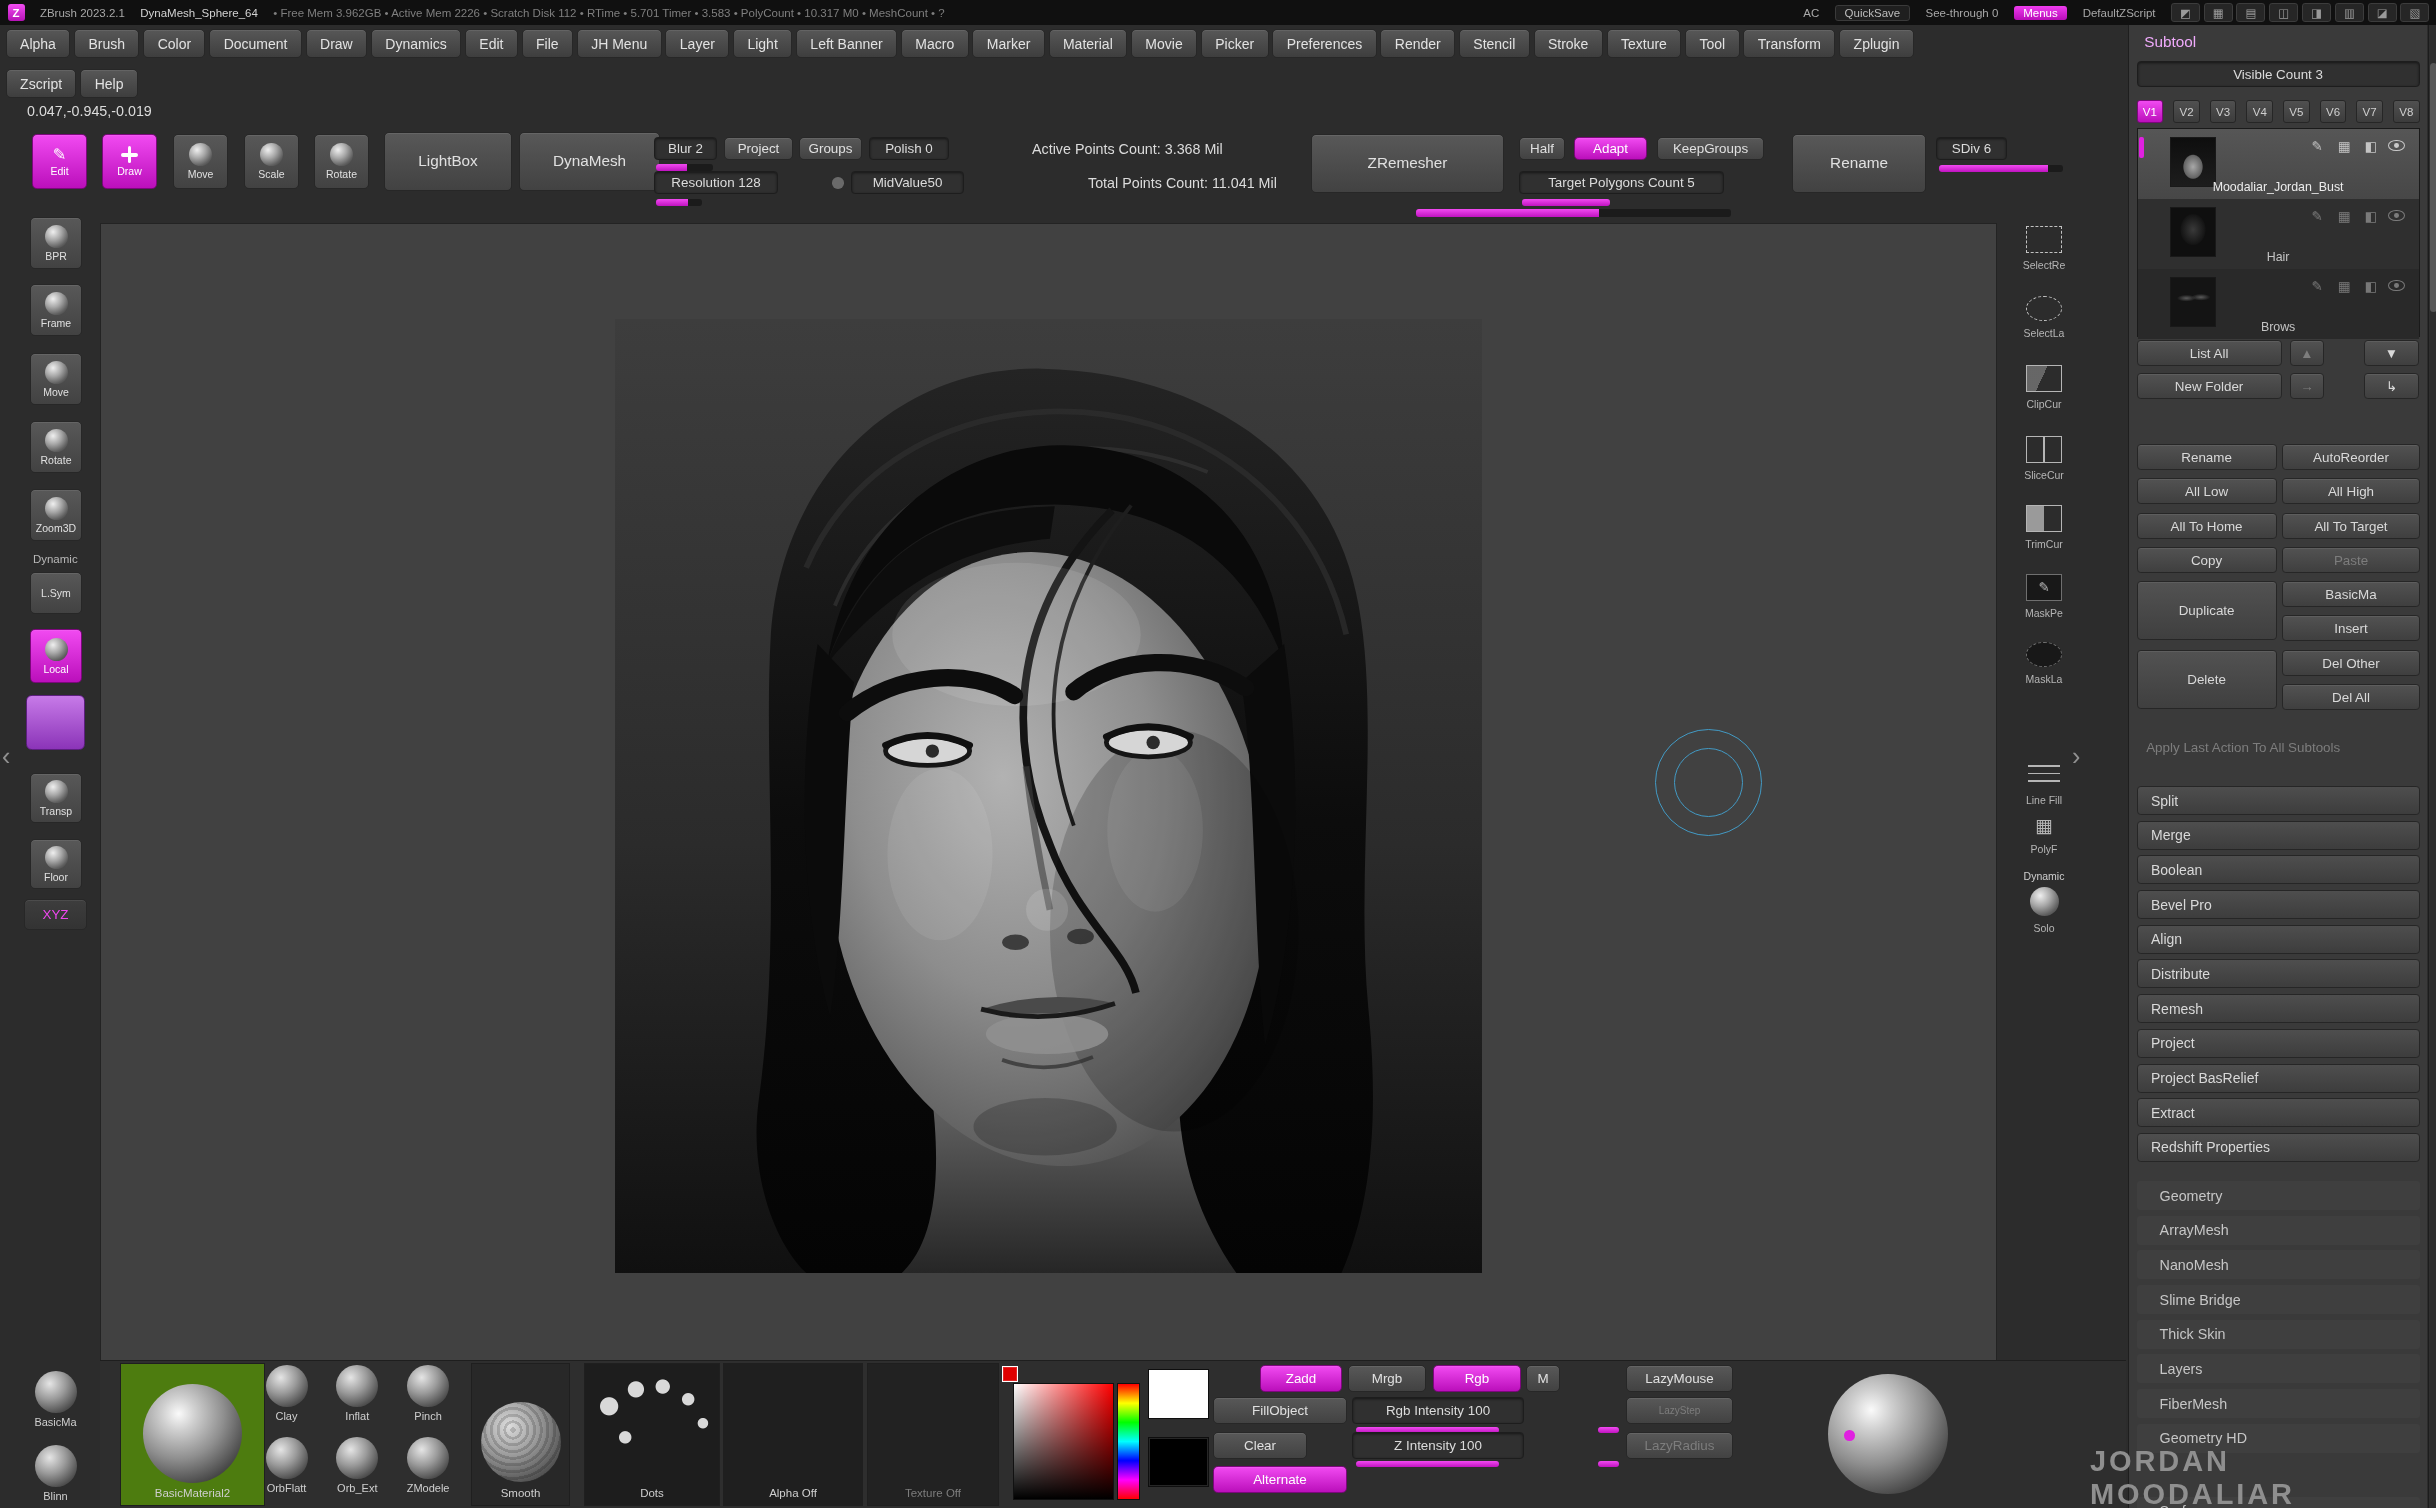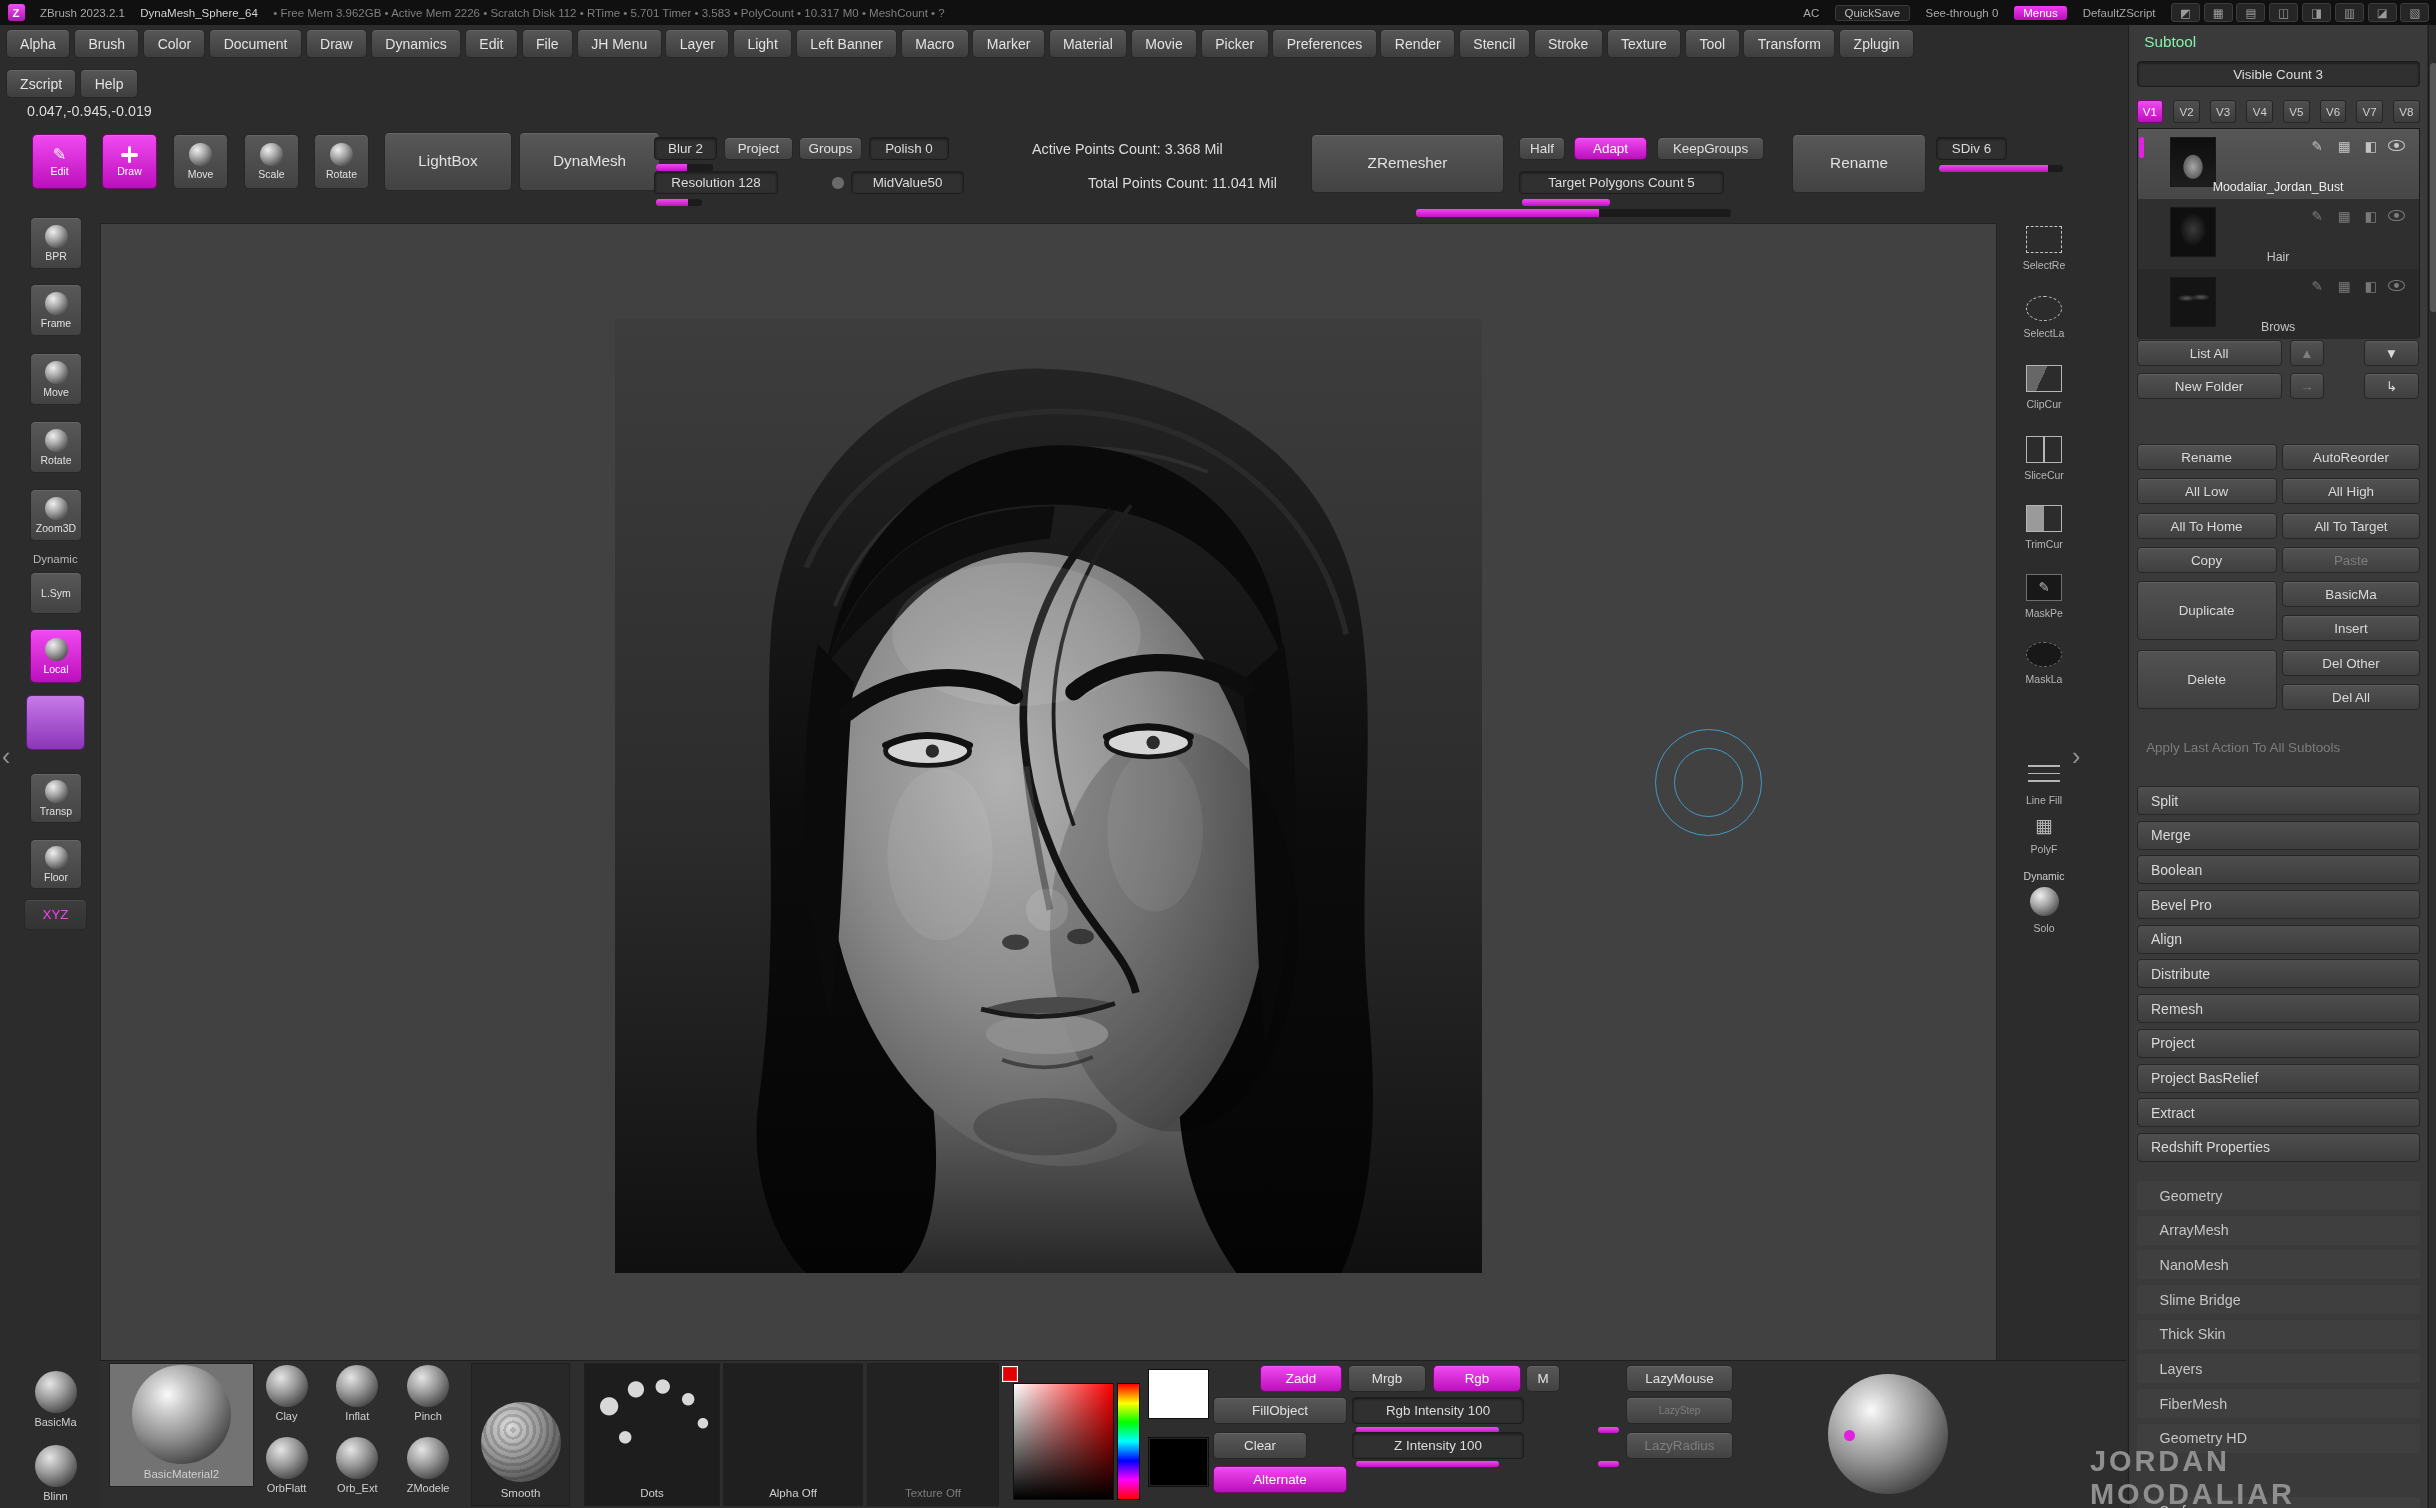--- a/index.html
+++ b/index.html
@@ -30,21 +30,21 @@
   .sp24{width:23px;height:23px}
   .tlabel{font-size:10.5px;line-height:1}
   .biglabel{font-size:15.3px}
   .shelftext{font-size:14.3px;color:#dcdcdc;white-space:nowrap}
   .plusicon{position:relative;width:17px;height:17px}
   .plusicon::before{content:"";position:absolute;left:6.7px;top:0;width:3.8px;height:17px;background:#fff;border-radius:1.9px}
   .plusicon::after{content:"";position:absolute;top:6.7px;left:0;height:3.8px;width:17px;background:#fff;border-radius:1.9px}
   .pencil{font-size:16.3px;color:#fff;line-height:1}
   
   .panel{background:#3a3a3a;border-left:1px solid #1e1e1e}
-  .paneltitle{font-size:15.3px;color:#86efac}
+  .paneltitle{font-size:15.3px;color:#f0abfc}
   .wbtn{background:linear-gradient(#525252,#3f3f3f);border:1px solid #262626;border-radius:3.8px;color:#d9d9d9;display:flex;align-items:center;justify-content:center;font-size:13.4px;box-shadow:inset 0 1px 0 rgba(255,255,255,.07);white-space:nowrap}
   .rowbtn{height:29px;background:linear-gradient(#4e4e4e,#3d3d3d);border:1px solid #262626;border-radius:3.8px;color:#d9d9d9;display:flex;align-items:center;padding-left:13.4px;font-size:14px}
   .actioncol,.sectioncol{display:flex;flex-direction:column;gap:5.7px}
   .sectionrow{height:29px;display:flex;align-items:center;padding-left:23px;font-size:14.3px;color:#c6c6c6;background:#3f3f3f;border-radius:2.9px}
   .sectioncol > :last-child{margin-top:38px}
   .vtabs{display:flex;gap:10px}
   .vtab{flex:1;height:23px;background:linear-gradient(#505050,#3c3c3c);border:1px solid #262626;border-radius:2.9px;display:flex;align-items:center;justify-content:center;font-size:11.5px;color:#cfcfcf}
   .vtabs .vtab:first-child{background:linear-gradient(#f14af1,#bb0fbb);color:#fff;border-color:#7c077c}
   .stlist{background:#262626;border:1px solid #1a1a1a}
   .strow{position:absolute;left:0;width:100%}
@@ -466,21 +466,21 @@
         <div class="sectionrow">Geometry HD</div>
         <div class="sectionrow">Surface</div>
       </div>
   </div>
 
   <div class="scrollbar abs" style="left:2428px;top:25px;width:8.6px;height:1484px">
     <div class="scrollthumb abs" style="left:1px;top:38px;width:6.7px;height:249px"></div>
   </div>
 
   <div class="bottombar abs" style="left:100px;top:1360px;width:2026px;height:148px">
-    <div class="traybox" style="left:9px;top:1.9px;width:145px;height:124px;background:#737373">
+    <div class="traybox" style="left:20px;top:1.9px;width:145px;height:143px;background:#4d7c0f">
       <div class="bigsphere" style="width:99px;height:99px;margin-bottom:3.8px"></div>
       <span class="traylabel">BasicMaterial2</span>
     </div>
     <div class="abs" style="left:153px;top:3.8px;width:214px;height:141px;display:grid;grid-template-columns:repeat(3,67px);gap:3.8px">
 
     <div class="bthumb">
         <span class="bsphere"></span>
         <span class="blabel">Clay</span>
       </div>
         <div class="bthumb">

